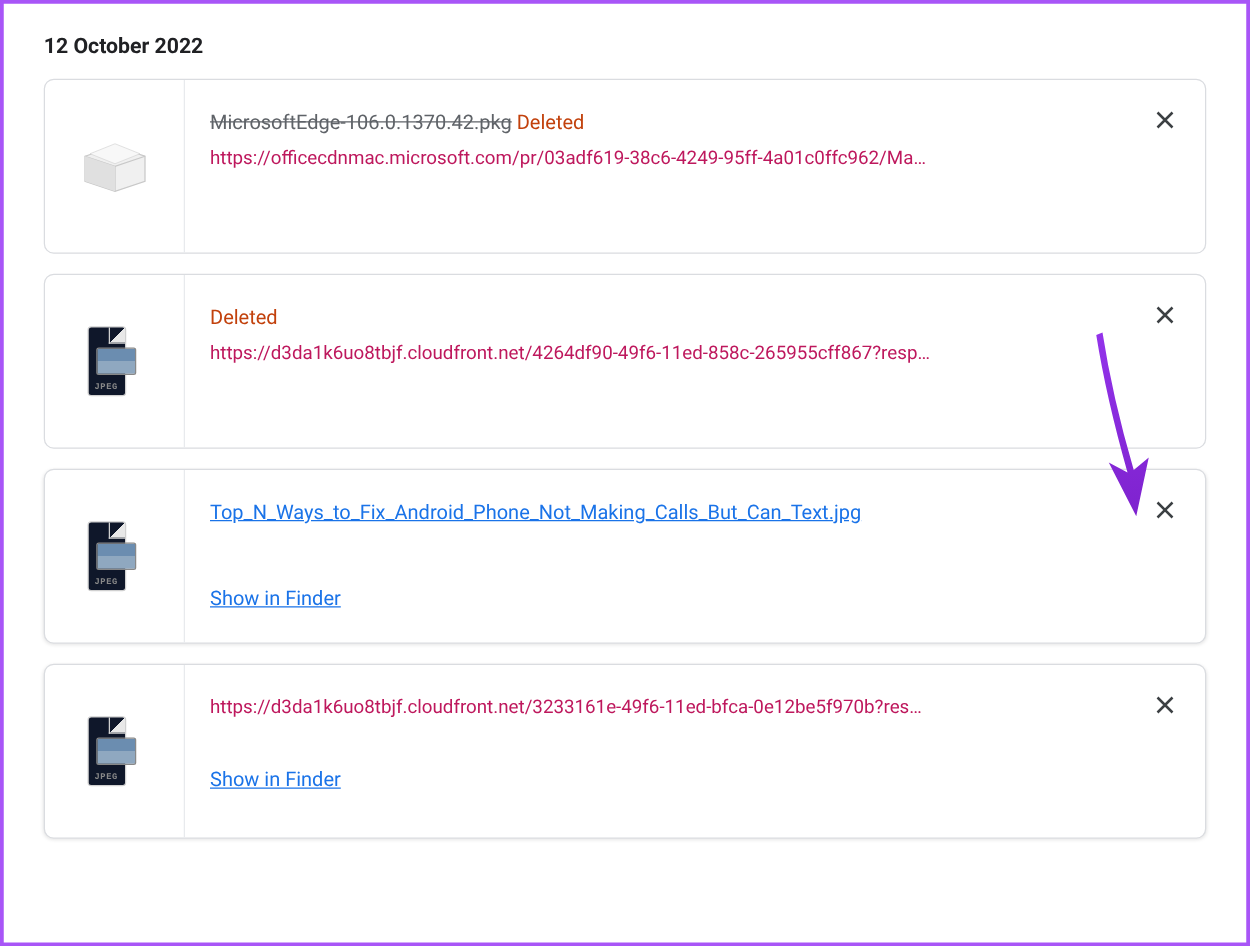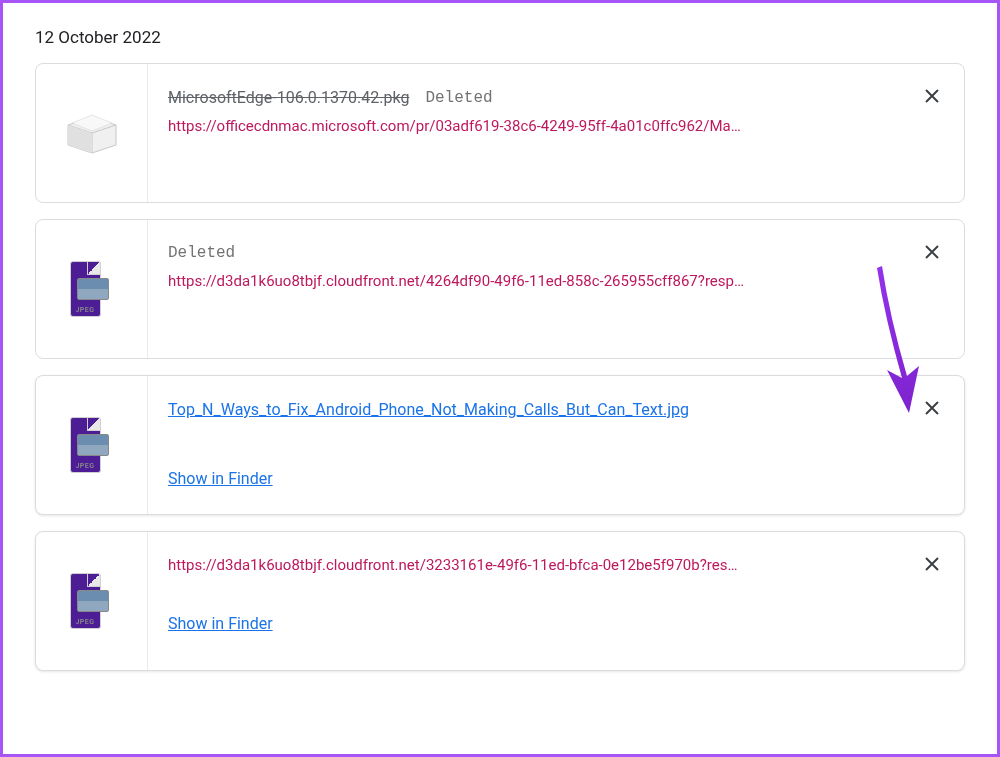--- a/index.html
+++ b/index.html
@@ -16,21 +16,21 @@
       padding: 0;
       position: relative;
     }
     .container {
       padding: 24px 32px;
     }
     .date-header {
       font-size: 17px;
       color: #202124;
       margin-bottom: 16px;
-      font-weight: 400;
+      font-weight: 700;
     }
     .download-card {
       border: 1px solid #dadce0;
       border-radius: 8px;
       margin-bottom: 16px;
       display: flex;
       background: #fff;
       position: relative;
       min-height: 140px;
     }
@@ -45,40 +45,39 @@
       justify-content: center;
       flex-shrink: 0;
     }
     .content-section {
       flex: 1;
       padding: 24px 20px;
       min-width: 0;
     }
     .filename-row {
       display: flex;
-      align-items: flex-end;
-      gap: 16px;
+      align-items: flex-start;
+      gap: 4px;
       margin-bottom: 10px;
     }
     .filename {
       font-size: 16px;
       color: #5f6368;
     }
     .filename.deleted {
       text-decoration: line-through;
     }
     .filename.link {
       color: #1a73e8;
       text-decoration: underline;
       cursor: pointer;
     }
     .deleted-label {
       font-size: 16px;
-      color: #737373;
-      font-family: Liberation Mono, monospace;
+      color: #c2410c;
     }
     .url {
       font-size: 15px;
       color: #be185d;
       white-space: nowrap;
       overflow: hidden;
       text-overflow: ellipsis;
       max-width: 680px;
     }
     .show-in-finder {
@@ -112,24 +111,25 @@
       height: 48px;
     }
     .jpeg-icon-wrapper {
       width: 44px;
       height: 56px;
       position: relative;
     }
     .jpeg-icon-bg {
       width: 31px;
       height: 56px;
-      background: #4c1d95;
+      background: #0f172a;
       border: 1px solid #d0d0d0;
       border-radius: 3px;
       position: relative;
+      font-family: Liberation Mono, monospace;
     }
     .jpeg-icon-bg::before {
       content: '';
       position: absolute;
       top: 0;
       right: 0;
       width: 12px;
       height: 12px;
       background: linear-gradient(135deg, transparent 50%, #e8e8e8 50%);
       border-bottom: 1px solid #d0d0d0;

